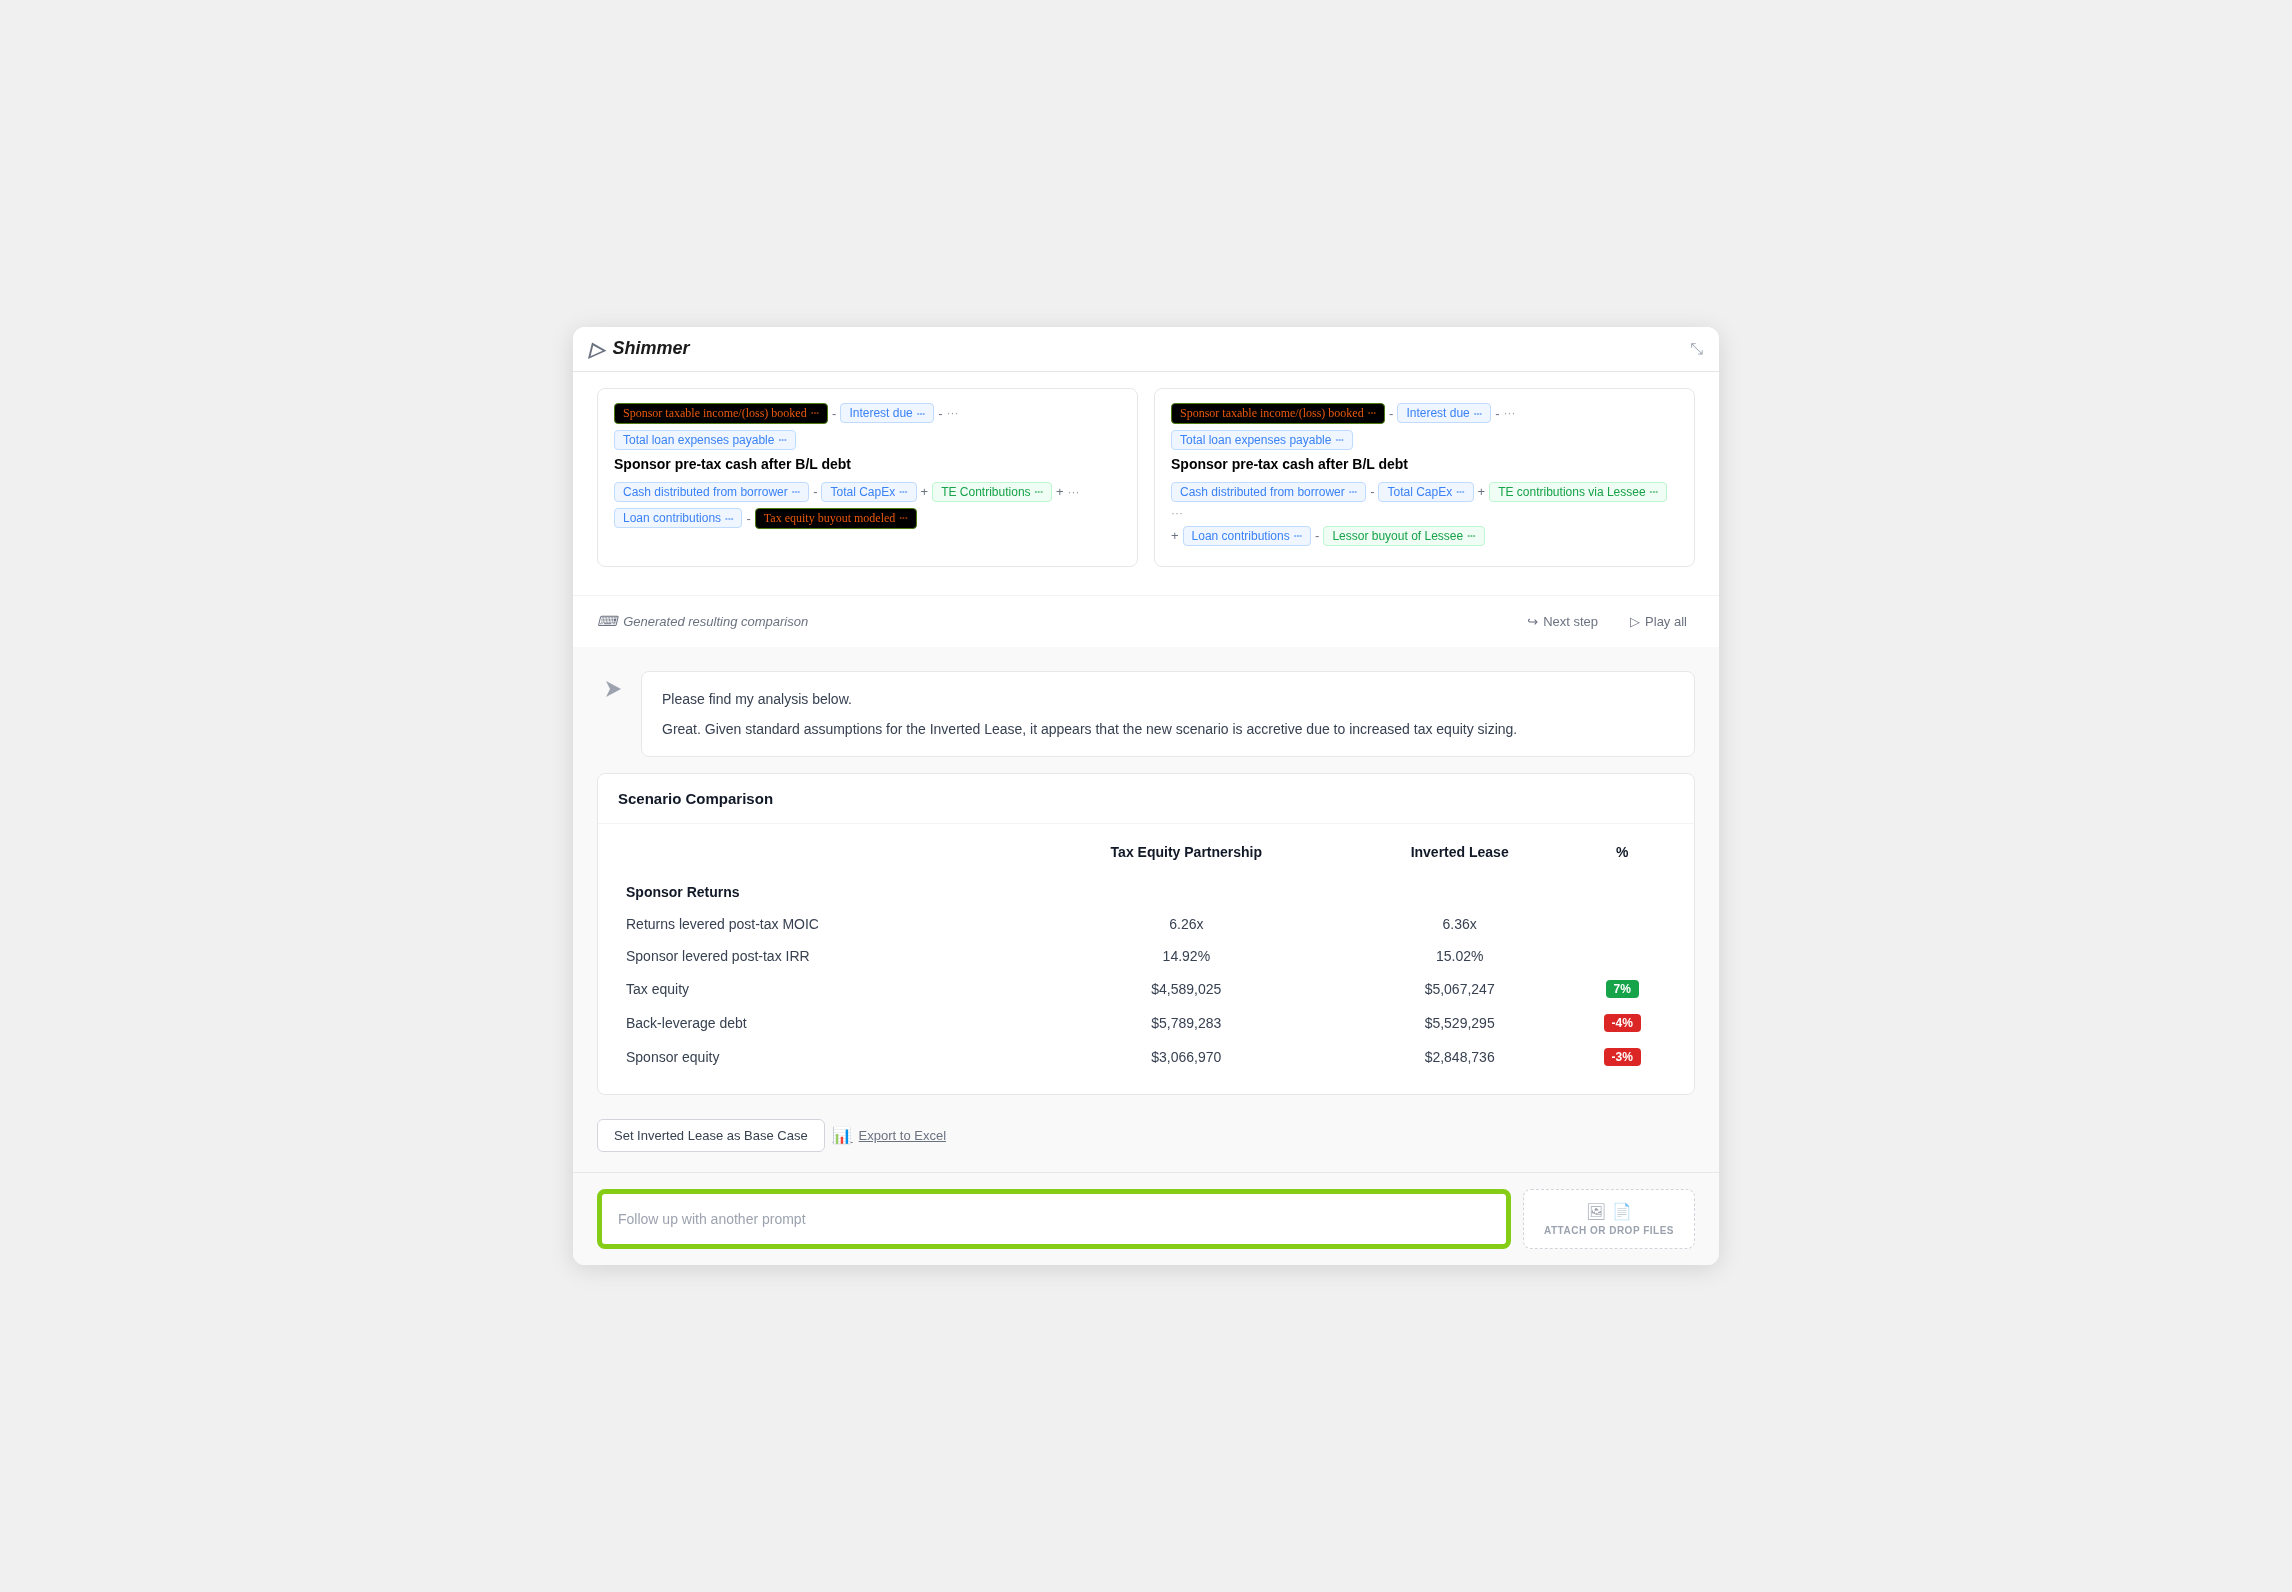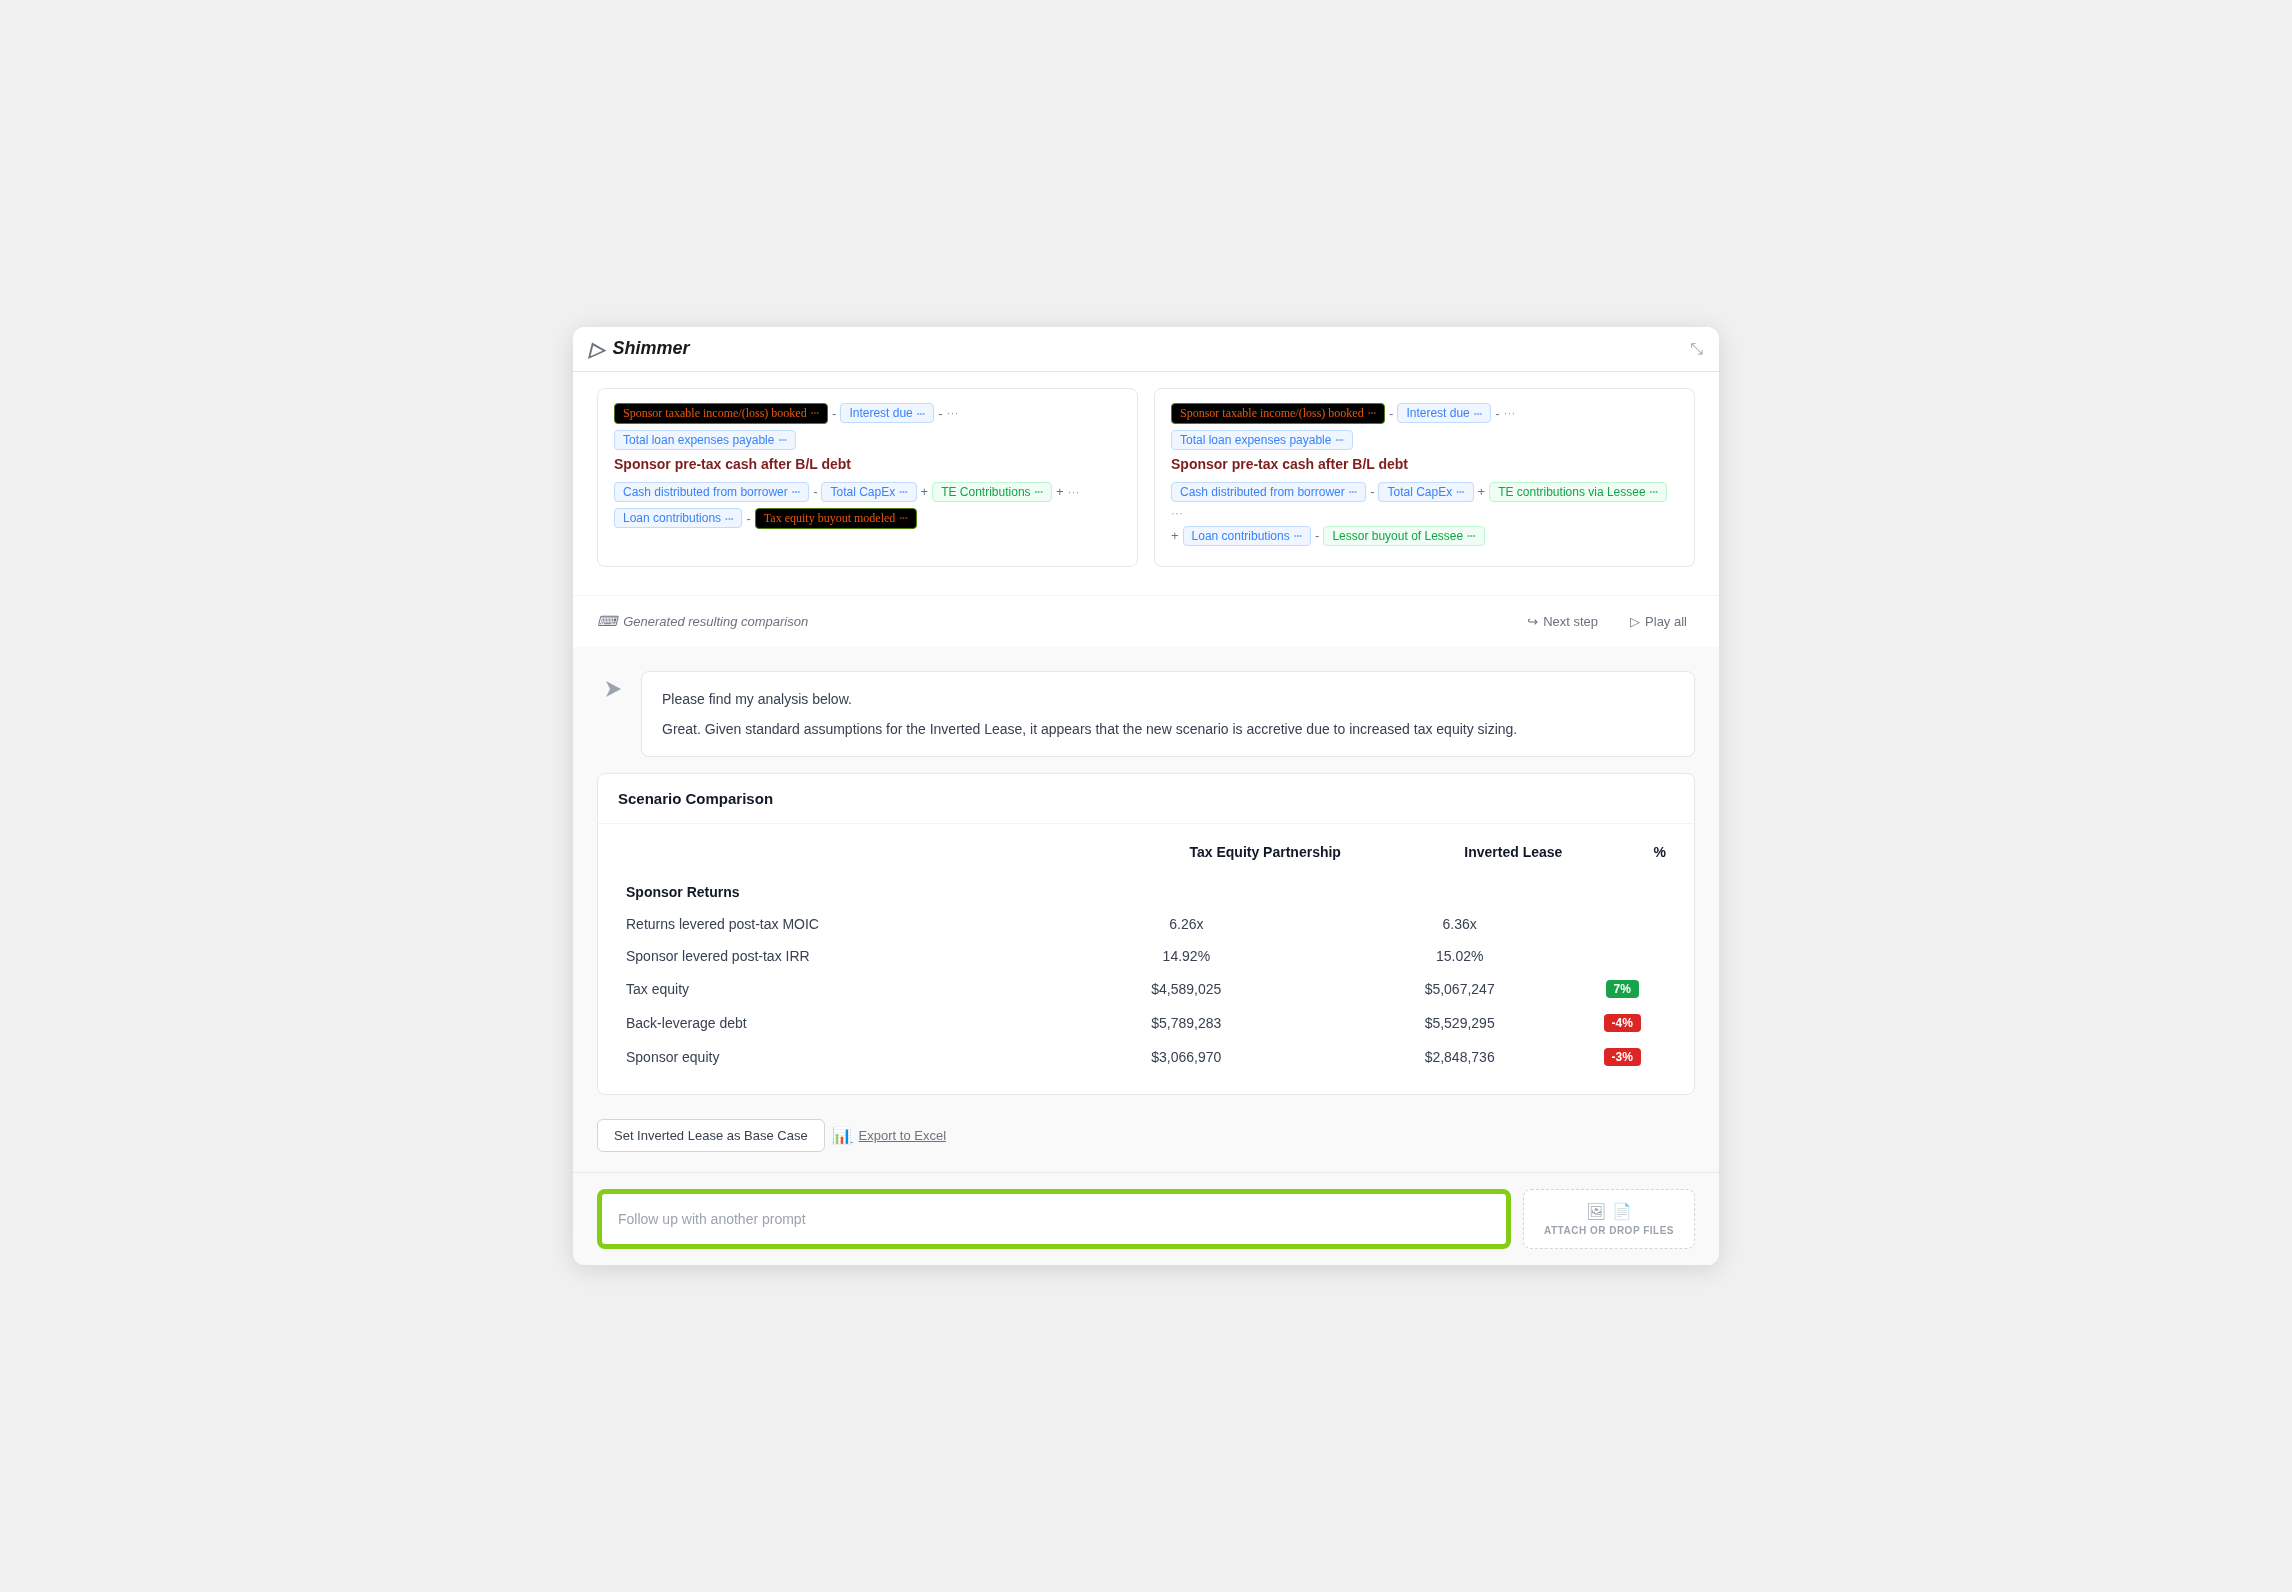--- a/index.html
+++ b/index.html
@@ -72,21 +72,21 @@
       flex-wrap: wrap;
       gap: 4px;
       margin-bottom: 6px;
       font-size: 13px;
       color: #374151;
     }
     .formula-title {
       font-weight: 600;
       font-size: 14px;
       margin-bottom: 10px;
-      color: #7f1d1d;
+      color: #000000;
     }
     .tag {
       display: inline-flex;
       align-items: center;
       padding: 2px 8px;
       border-radius: 4px;
       font-size: 12px;
       font-weight: 500;
     }
     .tag-blue {
@@ -204,21 +204,21 @@
       padding: 8px 20px 20px;
     }
     table {
       width: 100%;
       border-collapse: collapse;
     }
     th {
       font-weight: 600;
       font-size: 14px;
       color: #111827;
-      text-align: right;
+      text-align: center;
       padding: 12px 8px 8px;
     }
     th.left { text-align: left; }
     td {
       font-size: 14px;
       color: #374151;
       padding: 8px 8px;
       text-align: center;
     }
     td.left { text-align: left; }

